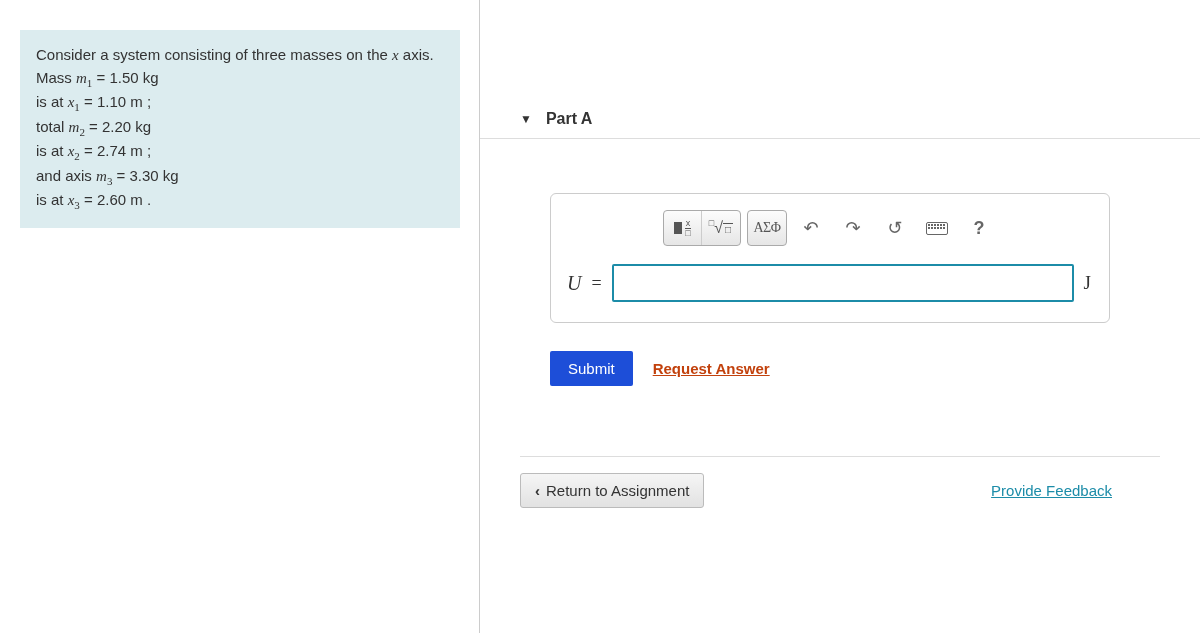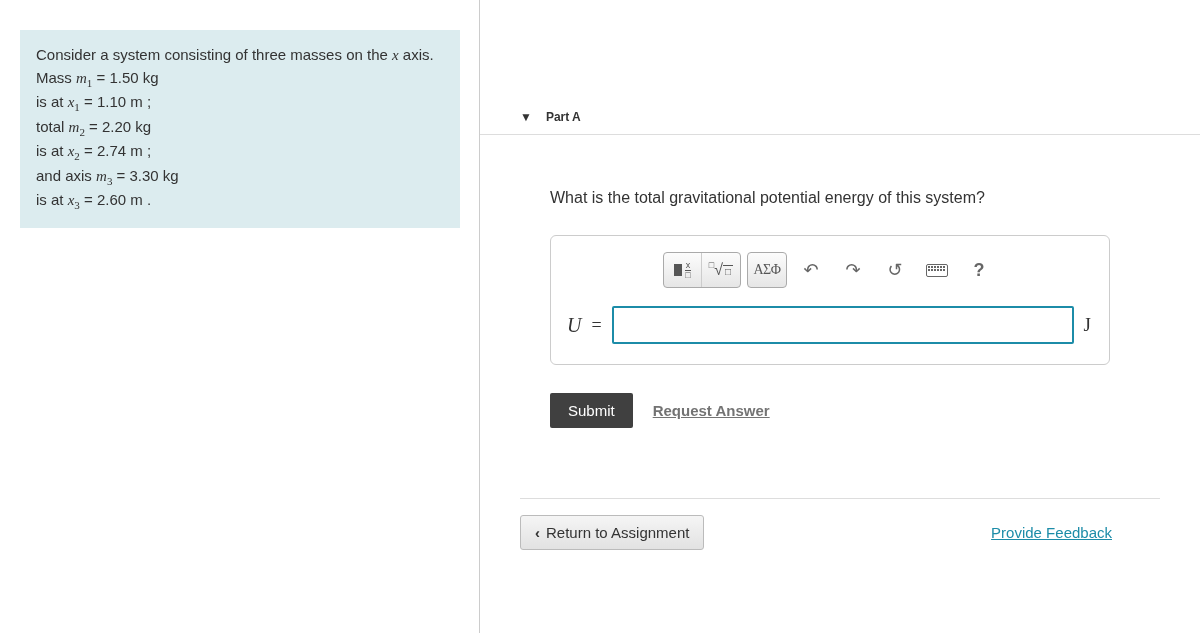--- a/index.html
+++ b/index.html
@@ -40,21 +40,21 @@
     margin-top: 110px;
     margin-bottom: 14px;
     border-bottom: 1px solid #ddd;
   }
   .collapse-arrow {
     font-size: 12px;
     cursor: pointer;
   }
   .part-title {
     font-weight: bold;
-    font-size: 12px;
+    font-size: 16px;
   }
   .part-body {
     padding: 40px 30px 20px 70px;
   }
   .question-text {
     font-size: 16px;
     margin-bottom: 28px;
   }
   .answer-panel {
     border: 1px solid #ccc;
@@ -125,30 +125,30 @@
     font-size: 19px;
     padding-right: 6px;
   }
   .action-row {
     display: flex;
     align-items: center;
     gap: 20px;
     margin-top: 28px;
   }
   .submit-btn {
-    background: #404040;
+    background: #1d4ed8;
     color: #fff;
     border: none;
     padding: 9px 18px;
     font-size: 15px;
     border-radius: 2px;
     cursor: pointer;
   }
   .link {
-    color: #737373;
+    color: #c2410c;
     text-decoration: underline;
     font-size: 15px;
     cursor: pointer;
     font-weight: bold;
   }
   .bottom-bar {
     display: flex;
     align-items: center;
     justify-content: space-between;
     width: 640px;
@@ -217,21 +217,20 @@
     </div>
   </div>
 
   <div class="right-panel">
     <div class="part-header">
       <span class="collapse-arrow">▼</span>
       <span class="part-title">Part A</span>
     </div>
 
     <div class="part-body">
-      <div class="question-text">What is the total gravitational potential energy of this system?</div>
 
       <div class="answer-panel">
         <div class="toolbar">
           <div class="tb-group">
             <div class="tb-btn">
               <span class="rect-icon"></span>
               <span class="xfrac-stack">
                   <span class="top">x</span>
                   <span>□</span>
                 </span>

